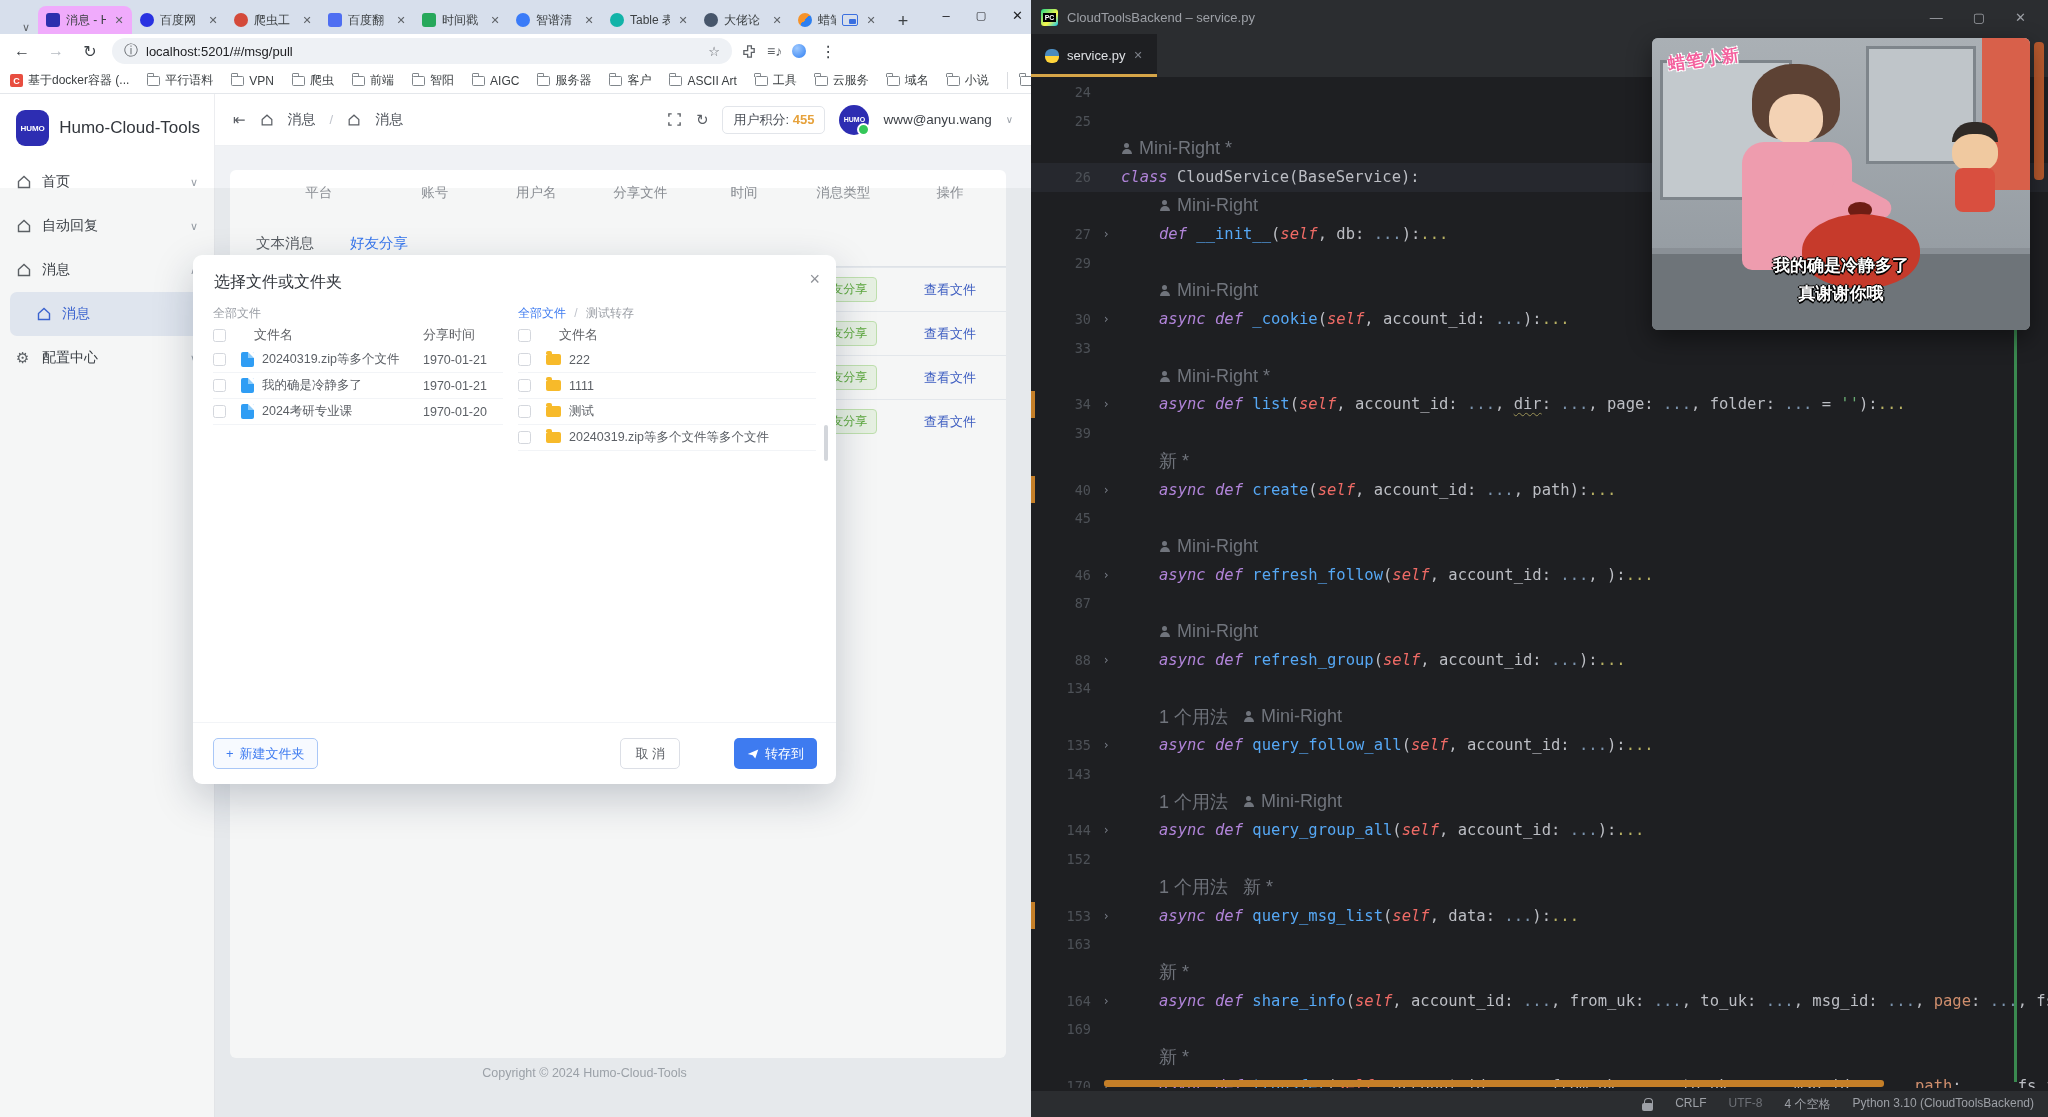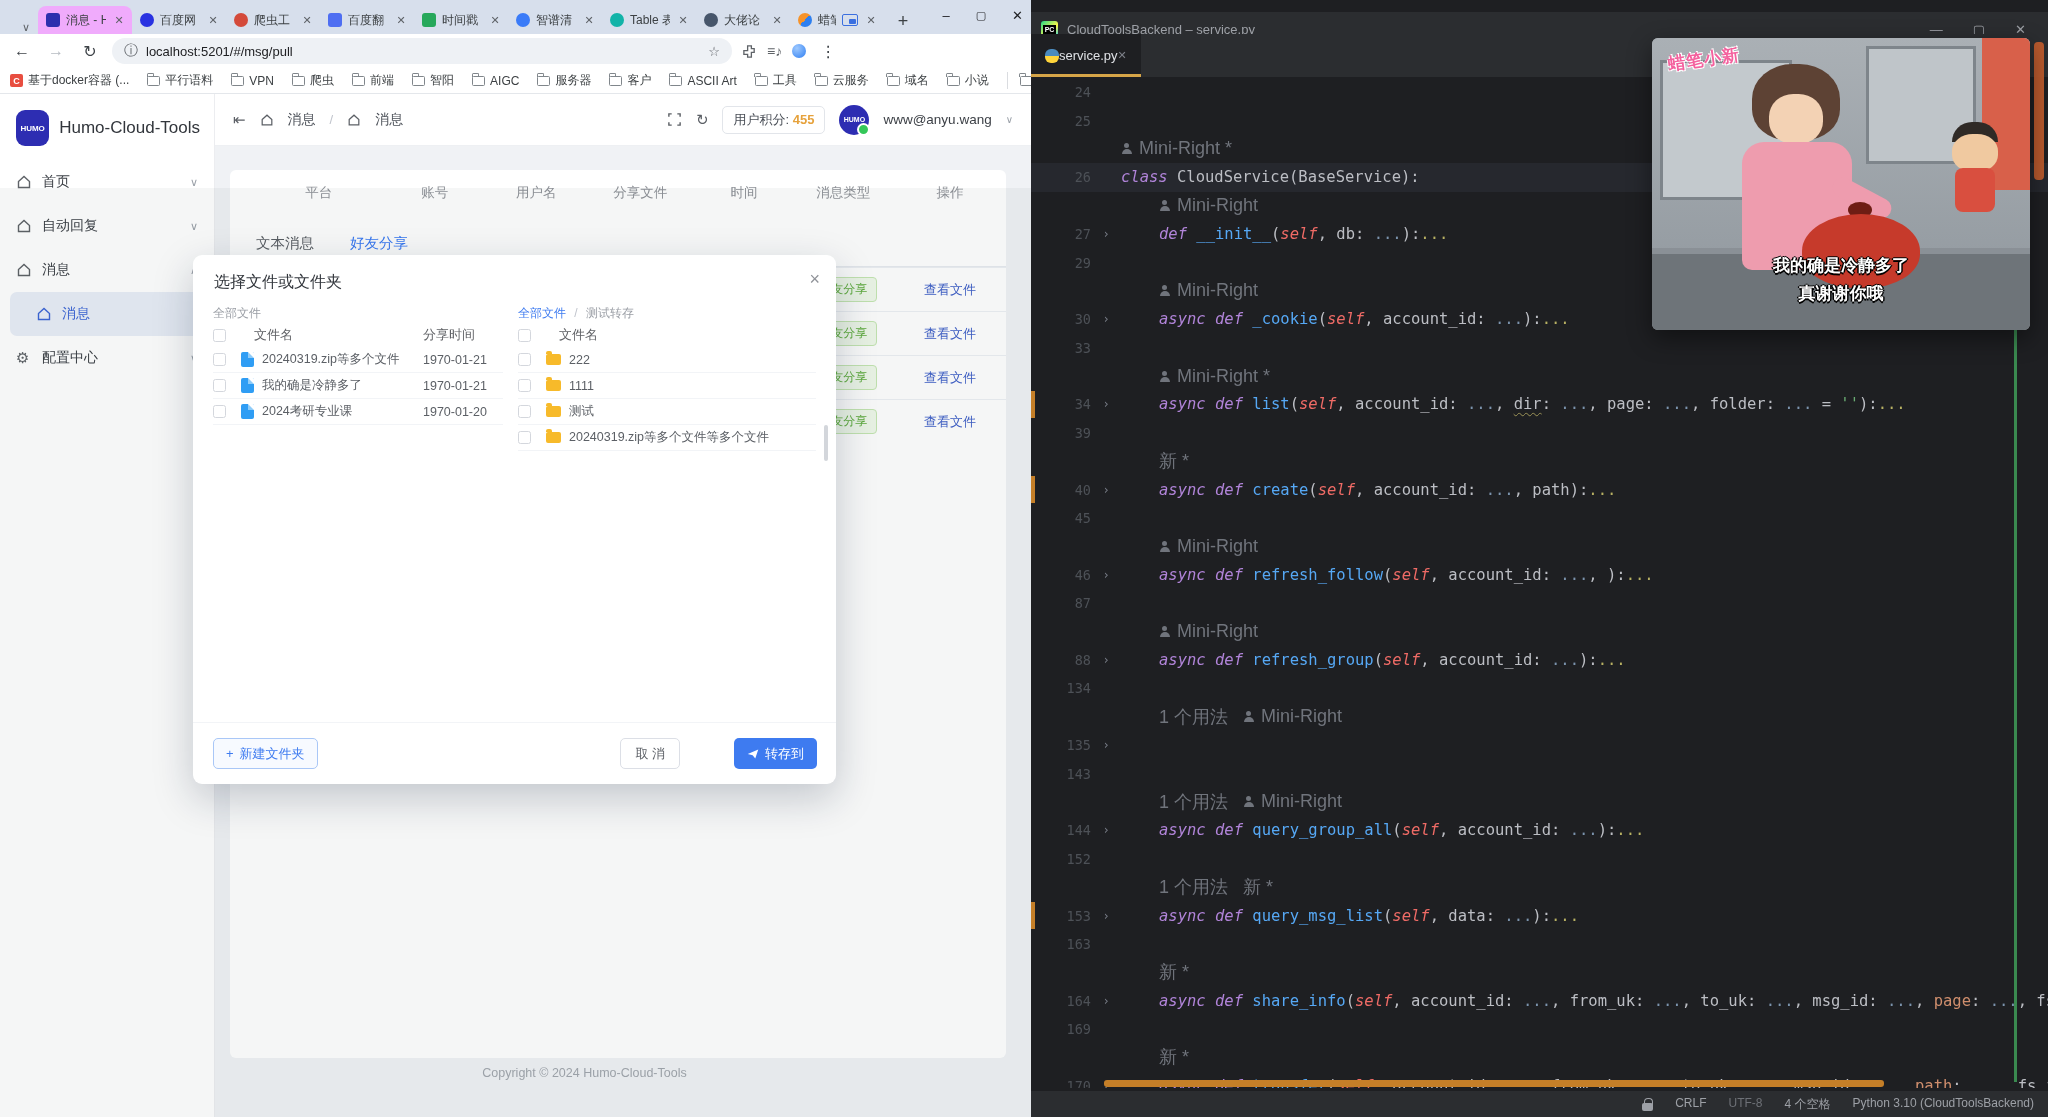--- a/index.html
+++ b/index.html
@@ -86,27 +86,27 @@
   .fldr { width:15px; height:11px; background:#f7ba2a; border-radius:2px; position:relative; flex:none; }
   .fldr::before { content:""; position:absolute; left:0; top:-3px; width:6px; height:3px; background:#f7ba2a; border-radius:2px 2px 0 0; }
   #m-scroll { position:absolute; right:8px; top:170px; width:4px; height:36px; border-radius:2px; background:#d3d6db; }
   #m-footer { position:absolute; left:0; bottom:0; width:100%; height:62px; border-top:1px solid #f2f4f7; }
   #btn-newfolder { position:absolute; left:20px; top:15px; height:31px; padding:0 12px; border:1px solid #a9c7f7; color:#3e7bf0; background:#f7faff; border-radius:5px; font-size:13px; display:flex; align-items:center; gap:6px; }
   #btn-cancel { position:absolute; right:156px; top:15px; height:31px; padding:0 14px; border:1px solid #dcdfe6; color:#5c6066; background:#fff; border-radius:5px; font-size:13px; display:flex; align-items:center; }
   #btn-transfer { position:absolute; right:19px; top:15px; height:31px; padding:0 13px; border:none; color:#fff; background:#3e7bf0; border-radius:5px; font-size:13px; display:flex; align-items:center; gap:6px; }
 
   
   #pycharm { position:absolute; left:1031px; top:0; width:1017px; height:1117px; background:#1e1f22; }
-  #pc-title { position:absolute; left:0; top:12px; width:100%; height:34px; background:#2b2d30; display:flex; align-items:center; padding:0 10px; gap:9px; }
+  #pc-title { position:absolute; left:0; top:0; width:100%; height:34px; background:#2b2d30; display:flex; align-items:center; padding:0 10px; gap:9px; }
   #pc-logo { width:17px; height:17px; border-radius:3px; background:linear-gradient(135deg,#21d789,#fcf84a 60%,#07c3f2); display:flex; align-items:center; justify-content:center; }
   #pc-logo span { background:#000; color:#fff; font-size:7px; font-weight:bold; padding:1px 1.5px; }
   #pc-title .ttl { color:#9da0a6; font-size:13px; }
   #pc-winctl { margin-left:auto; display:flex; gap:30px; color:#9da0a6; font-size:13px; padding-right:12px; }
   #pc-tabs { position:absolute; left:0; top:34px; width:100%; height:44px; background:#2b2d30; border-bottom:1px solid #1e1f22; }
-  #pc-tab { position:absolute; left:0; top:0; height:43px; padding:0 14px; display:flex; align-items:center; background:#1e1f22; color:#dfe1e5; font-size:13px; }
+  #pc-tab { position:absolute; left:0; top:0; height:43px; padding:0 14px; display:flex; align-items:center; gap:8px; background:#1e1f22; color:#dfe1e5; font-size:13px; }
   #pc-tab::after { content:""; position:absolute; left:0; right:0; bottom:0; height:3px; background:#d6a548; }
   .pyicon { width:14px; height:14px; position:relative; }
   .pyicon::before { content:""; position:absolute; left:0; top:0; width:14px; height:7px; background:#4b8bbe; border-radius:6px 6px 0 0; }
   .pyicon::after { content:""; position:absolute; left:0; bottom:0; width:14px; height:7px; background:#ffd43b; border-radius:0 0 6px 6px; }
   #pc-tab .tclose { color:#7d8089; font-size:11px; }
   #editor { position:absolute; left:0; top:78px; width:1017px; height:1010px; background:#1e1f22; overflow:hidden; font-family:"DejaVu Sans Mono","Liberation Mono",monospace; }
   .crow { display:flex; align-items:center; height:28.4px; white-space:nowrap; }
   .crow.caret { background:#26282e; }
   .gut { width:60px; text-align:right; color:#4d5157; font-size:13.5px; flex:none; }
   .fgut { width:30px; color:#787d87; font-size:12px; text-align:center; flex:none; }
@@ -654,20 +654,21 @@
           <span class="fgut"></span>
           <span class="ann ind1">
             <span class="usage">1 个用法</span>
             <span class="person"></span>
             <span>Mini-Right</span>
           </span>
         </div>
         <div class="crow">
           <span class="gut">135</span>
           <span class="fgut">›</span>
+          <span class="ctext ind1"><span class="k">async def </span><span class="f">query_follow_all</span><span class="t">(</span><span class="s">self</span><span class="t">, account_id: </span><span class="d">...</span><span class="t">):</span><span class="e">...</span></span>
         </div>
         <div class="crow">
           <span class="gut">143</span>
           <span class="fgut"></span>
         </div>
         <div class="crow">
           <span class="gut"></span>
           <span class="fgut"></span>
           <span class="ann ind1">
             <span class="usage">1 个用法</span>

